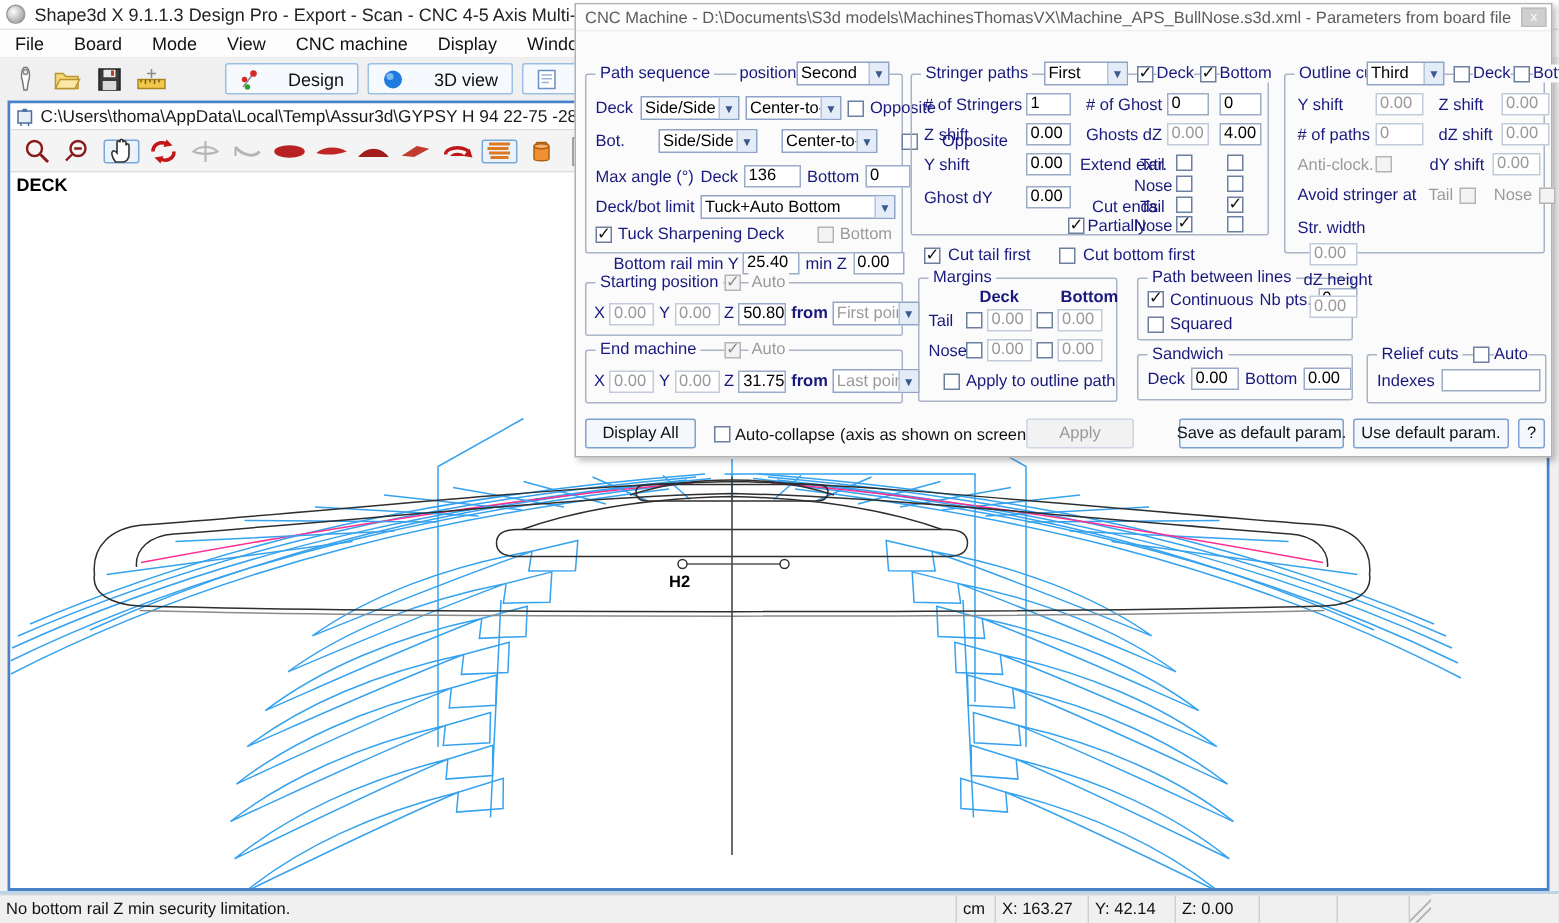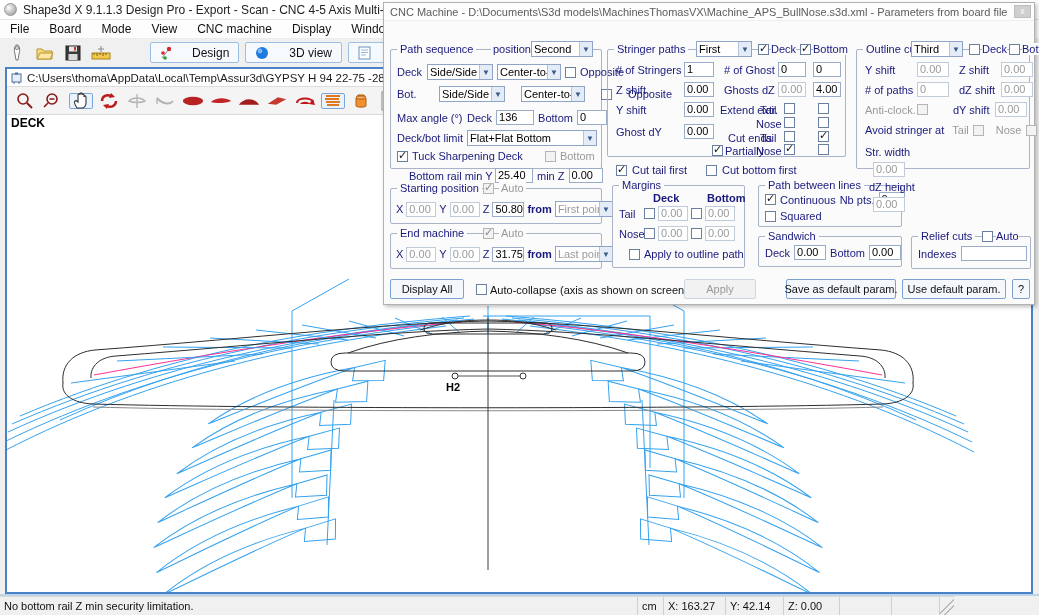--- a/index.html
+++ b/index.html
@@ -352,21 +352,21 @@
       <div class="r" style="position:absolute;left:6px;top:60px;">
         <span class="lbl" style="width:66px;">Max angle (°)</span>
         <span class="lbl">Deck</span>
         <span class="fld" style="width:38px;">136</span>
         <span class="lbl">Bottom</span>
         <span class="fld" style="width:30px;">0</span>
       </div>
       <div class="r" style="position:absolute;left:6px;top:80px;">
         <span class="lbl" style="width:66px;">Deck/bot limit</span>
         <span class="sel" style="width:130px;">
-            <span class="sv">Flat+Flat Bottom</span>
+            <span class="sv">Tuck+Auto Bottom</span>
             <span class="arr">▼</span>
           </span>
       </div>
       <div class="r" style="position:absolute;left:6px;top:100px;justify-content:space-between;">
         <span class="chk on"></span>
         <span class="lbl">Tuck Sharpening Deck</span>
         <span class="chk dis" style="margin-left:18px;"></span>
         <span class="lbl dis">Bottom</span>
       </div>
       <div class="r" style="position:absolute;left:18px;top:118px;">

